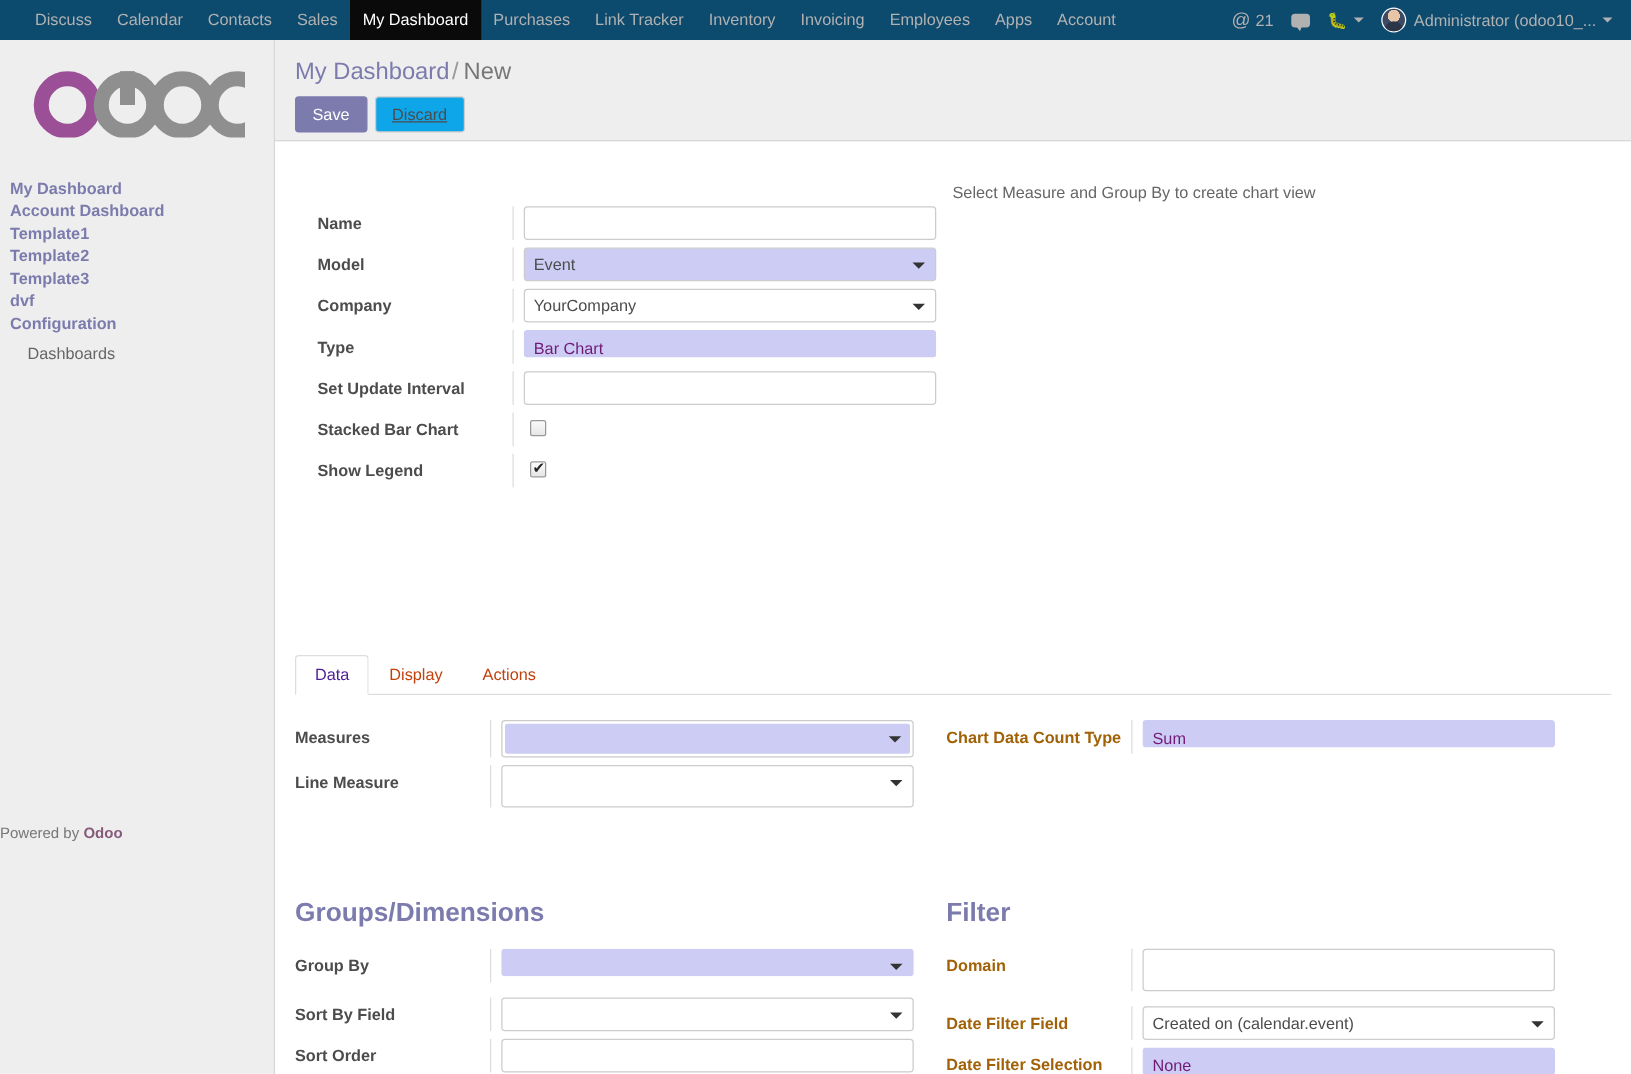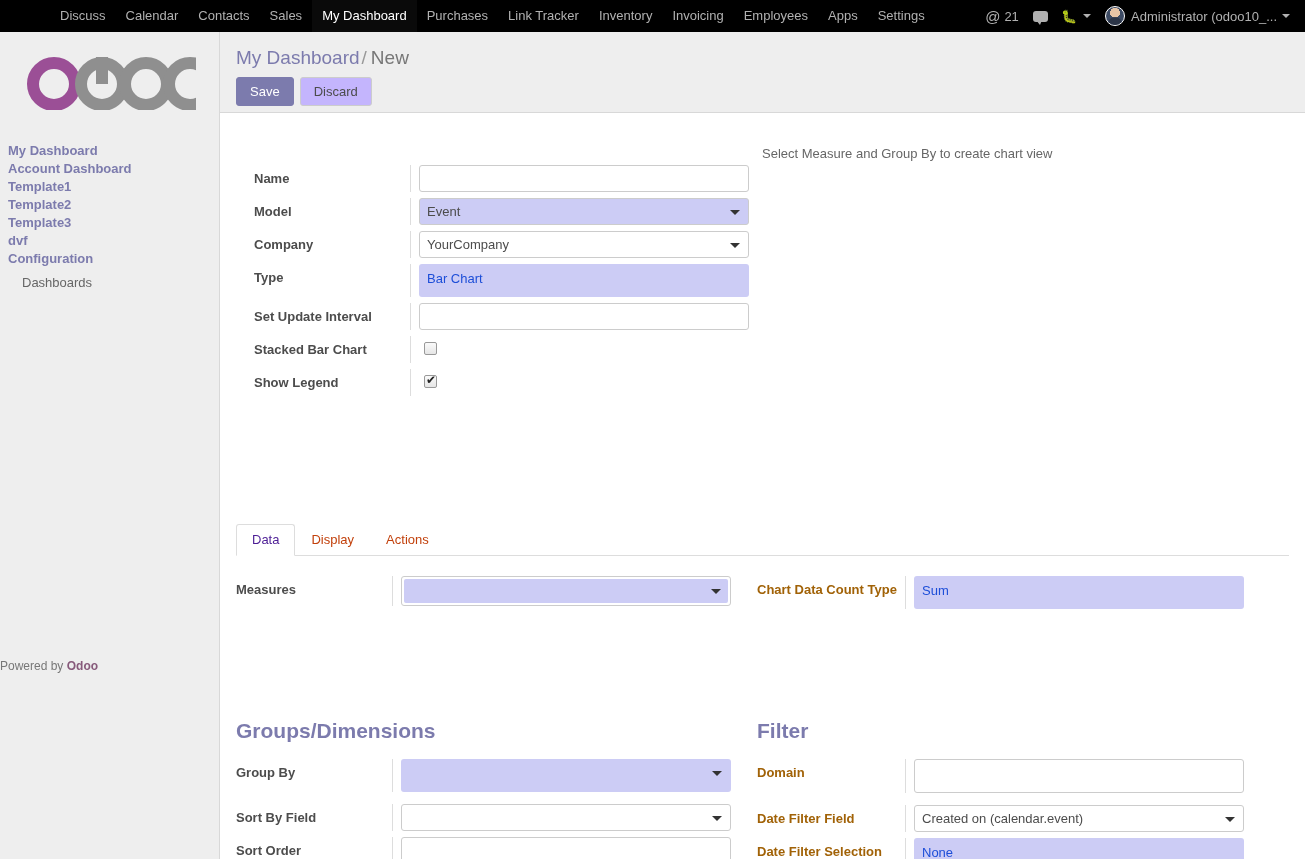--- a/index.html
+++ b/index.html
@@ -10,24 +10,23 @@
     background: #ffffff;
     font-family: "Liberation Sans", sans-serif;
     font-size: 13px;
     color: #4c4c4c;
   }
 
   
   .topbar {
     position: absolute; top: 0; left: 0;
     width: 1305px; height: 32px;
-    background: #000000;
+    background: #0c4a6e;
     display: flex; align-items: center;
     z-index: 20;
-    padding-left: 32px;
   }
   .menu-list { display: flex; align-items: center; height: 32px; margin-left: 18px; }
   .menu-item {
     color: #b1b1b1;
     font-size: 13px;
     padding: 0 10px;
     height: 32px;
     line-height: 32px;
     white-space: nowrap;
     cursor: pointer;
@@ -116,21 +115,21 @@
   .breadcrumb { font-size: 19px; color: #7c7bad; line-height: 24px; }
   .breadcrumb .sep { color: #999; margin: 0 4px 0 2px; }
   .breadcrumb .crumb-current { color: #777777; }
   .breadcrumb .crumb-link { cursor: pointer; }
   .btns { margin-top: 7px; display: flex; gap: 6px; }
   .btn {
     font-size: 13px; padding: 5px 13px; border-radius: 3px;
     cursor: pointer; line-height: 17px; font-family: "Liberation Sans", sans-serif; text-align: center;
   }
   .btn-primary { background: #7c7bad; border: 1px solid #7c7bad; color: #fff; }
-  .btn-default { background: #c4b5fd; border: 1px solid #cccccc; color: #4c4c4c; }
+  .btn-default { background: #0ea5e9; border: 1px solid #cccccc; color: #4c4c4c; text-decoration: underline; }
 
   .sheet { position: relative; padding: 0; }
 
   .hint-text {
     position: absolute; left: 542px; top: 33px;
     color: #666666; font-size: 13px;
   }
 
   
   .form-left { position: absolute; left: 16px; top: 52px; width: 506px; margin-left: 18px; }
@@ -153,23 +152,23 @@
   .inp-sel { position: relative; width: 330px; }
   .inp-sel .arrow {
     position: absolute; right: 9px; top: 12px;
     width: 0; height: 0;
     border-left: 5px solid transparent;
     border-right: 5px solid transparent;
     border-top: 5px solid #333;
   }
   .hl { background: #ccccf5 !important; }
   .hl-plain {
-    display: block; width: 330px; height: 33px;
+    display: block; width: 330px; height: 22px;
     background: #ccccf5; border: 1px solid transparent; border-radius: 3px;
-    color: #1d4ed8; font-size: 13px; padding: 4px 7px; line-height: 19px;
+    color: #701a75; font-size: 13px; padding: 4px 7px; line-height: 19px;
   }
   .m2o-box {
     width: 330px; height: 30px; border: 1px solid #cccccc; border-radius: 3px;
     background: #fff; padding: 2px; position: relative;
   }
   .m2o-inner { width: 100%; height: 24px; background: #ccccf5; border-radius: 2px; }
   .m2o-box .arrow {
     position: absolute; right: 9px; top: 12px;
     width: 0; height: 0;
     border-left: 5px solid transparent;
@@ -231,21 +230,21 @@
     <div class="menu-item">Calendar</div>
     <div class="menu-item">Contacts</div>
     <div class="menu-item">Sales</div>
     <div class="menu-item active">My Dashboard</div>
     <div class="menu-item">Purchases</div>
     <div class="menu-item">Link Tracker</div>
     <div class="menu-item">Inventory</div>
     <div class="menu-item">Invoicing</div>
     <div class="menu-item">Employees</div>
     <div class="menu-item">Apps</div>
-    <div class="menu-item">Settings</div>
+    <div class="menu-item">Account</div>
   </div>
 
   <div class="sysbar">
     <div class="sys-el">
       <span class="at-icon">@</span>
       <span>21</span>
     </div>
     <div class="sys-el">
       <span class="speech-bubble"></span>
     </div>
@@ -375,20 +374,29 @@
     <div class="blk-left">
       <div class="frow">
         <div class="flabel">Measures</div>
         <div class="fval">
           <div class="m2o-box">
             <div class="m2o-inner"></div>
             <span class="arrow"></span>
           </div>
         </div>
       </div>
+      <div class="frow">
+        <div class="flabel">Line Measure</div>
+        <div class="fval">
+          <div class="inp-sel">
+            <input class="inp tall" type="text" value="" style="">
+            <span class="arrow"></span>
+          </div>
+        </div>
+      </div>
     </div>
 
     <div class="blk-right">
       <div class="frow">
         <div class="flabel-r">Chart Data Count Type</div>
         <div class="fval-r">
           <div class="hl-plain hl-wide">Sum</div>
         </div>
       </div>
     </div>

